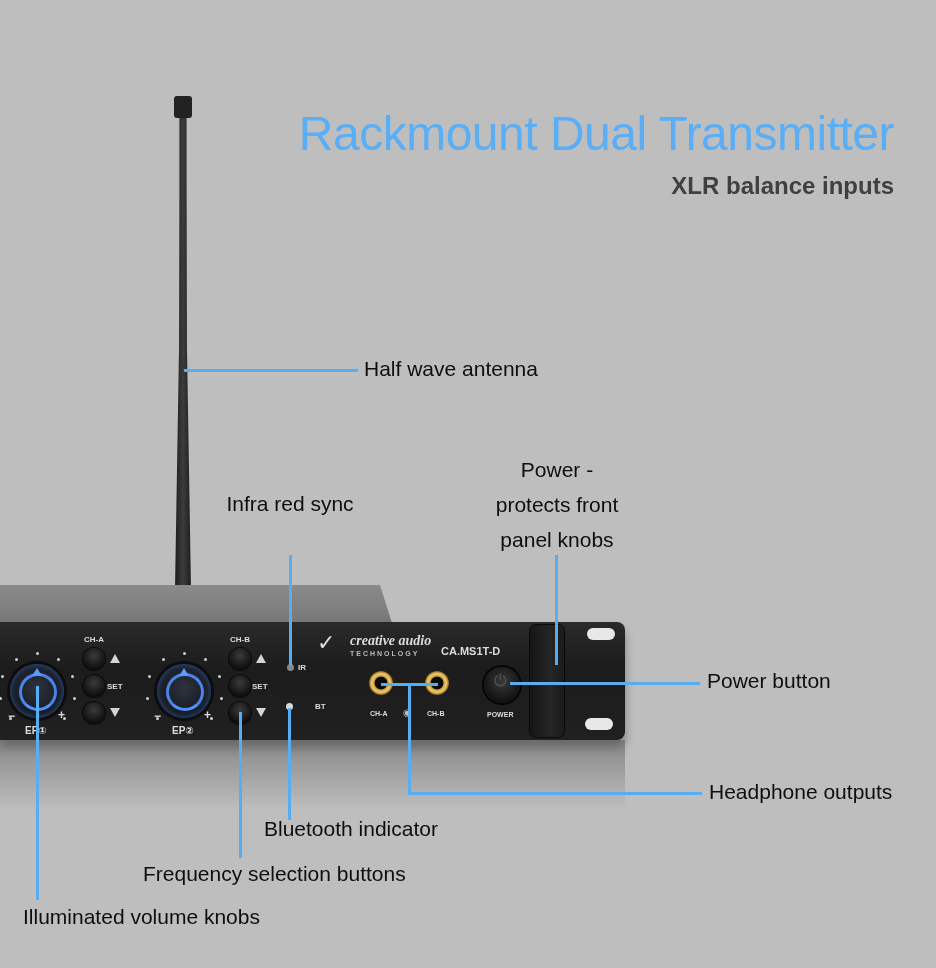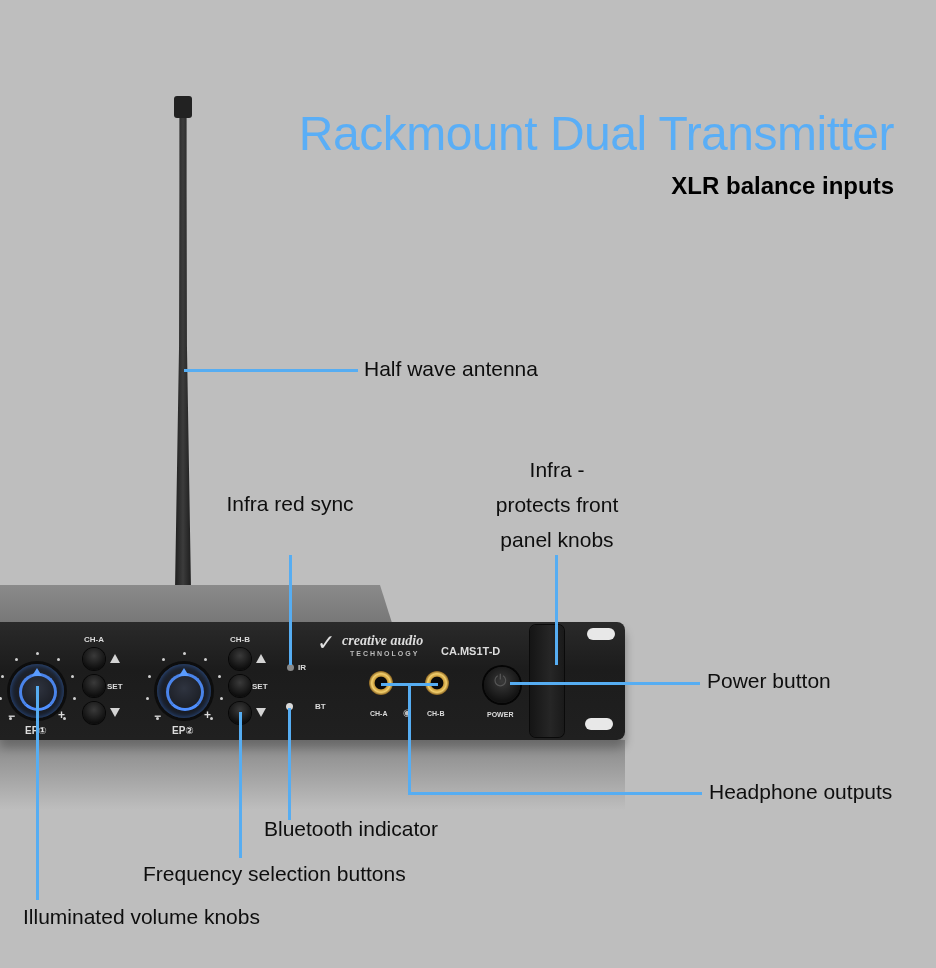--- a/index.html
+++ b/index.html
@@ -9,21 +9,21 @@
       position: relative; overflow: hidden;
       font-family: "Liberation Sans", "DejaVu Sans", sans-serif;
     }
     .abs { position: absolute; }
     .title {
       left: 222px; top: 106px; width: 672px; text-align: right;
       color: #5aaef6; font-size: 48px; letter-spacing: -0.5px; white-space: nowrap;
     }
     .subtitle {
       left: 500px; top: 172px; width: 394px; text-align: right;
-      color: #000000; font-size: 24px; font-weight: bold; white-space: nowrap;
+      color: #404040; font-size: 24px; font-weight: bold; white-space: nowrap;
     }
     .label {
       color: #0e0e0e; font-size: 21px; white-space: nowrap;
       font-family: "Liberation Sans Narrow", "Liberation Sans", sans-serif;
       transform-origin: left top;
     }
     .label.center { text-align: center; }
     .line { background: #56adf2; }
     
     .chassis-top {
@@ -137,21 +137,21 @@
 <span class="abs panel-text" style="left:252px; top:682px;">SET</span>
 <div class="abs btn" style="left:229px; top:702px;"></div>
 <div class="abs tri-down" style="left:256px; top:708px;"></div>
 
 <div class="abs led" style="left:287px; top:664px; background:#888;"></div>
 <span class="abs panel-text" style="left:298px; top:663px;">IR</span>
 <div class="abs led" style="left:286px; top:703px;"></div>
 <span class="abs panel-text" style="left:298px; top:702px;padding-left:17px;">BT</span>
 
 <span class="abs" style="left:317px; top:630px; color:#e0e0e0; font-size:22px; font-weight:bold;">✓</span>
-<span class="abs panel-text" style="left:342px; top:633px; font-size:14px; font-style:italic; font-family:'Liberation Serif', serif;text-align:center;">creative audio</span>
+<span class="abs panel-text" style="left:350px; top:633px; font-size:14px; font-style:italic; font-family:'Liberation Serif', serif;text-align:center;">creative audio</span>
 <span class="abs panel-text" style="left:350px; top:650px; font-size:7px; letter-spacing:2px; color:#bbb;">TECHNOLOGY</span>
 <span class="abs panel-text" style="left:441px; top:645px; font-size:11px;">CA.MS1T-D</span>
 
 <div class="abs jack" style="left:369px; top:671px;"></div>
 <div class="abs jack" style="left:425px; top:671px;"></div>
 <span class="abs panel-text" style="left:370px; top:710px; font-size:7px;">CH-A</span>
 <span class="abs" style="left:403px; top:707px; color:#bbb; font-size:10px;">◉</span>
 <span class="abs panel-text" style="left:427px; top:710px; font-size:7px;">CH-B</span>
 
 <div class="abs power-btn" style="left:484px; top:667px;"></div>
@@ -171,21 +171,21 @@
 <div class="abs line" style="left:408px; top:792px; width:294px; height:3px;"></div>
 <div class="abs line" style="left:288px; top:708px; width:3px; height:112px;"></div>
 <div class="abs line" style="left:239px; top:712px; width:3px; height:146px;"></div>
 <div class="abs line" style="left:36px; top:686px; width:3px; height:214px;"></div>
 
 <span class="abs label" style="left:364px; top:357px;">Half wave antenna</span>
 <div class="abs label center" style="left:210px; top:486px; width:160px; line-height:36px;">
   <div>Infra red sync</div>
 </div>
 <div class="abs label center" style="left:487px; top:452px; width:140px; line-height:35px;">
-  <div>Infra -</div>
+  <div>Power -</div>
   <div>protects front</div>
   <div>panel knobs</div>
 </div>
 <span class="abs label" style="left:707px; top:669px;">Power button</span>
 <span class="abs label" style="left:709px; top:780px;">Headphone outputs</span>
 <span class="abs label" style="left:264px; top:817px;">Bluetooth indicator</span>
 <span class="abs label" style="left:116px; top:862px;margin-left:27px;">Frequency selection buttons</span>
 <span class="abs label" style="left:15px; top:905px;margin-left:8px;">Illuminated volume knobs</span>
 
 <div class="abs dot" style="left: 9.12994px; top: 716.87px;"></div>

